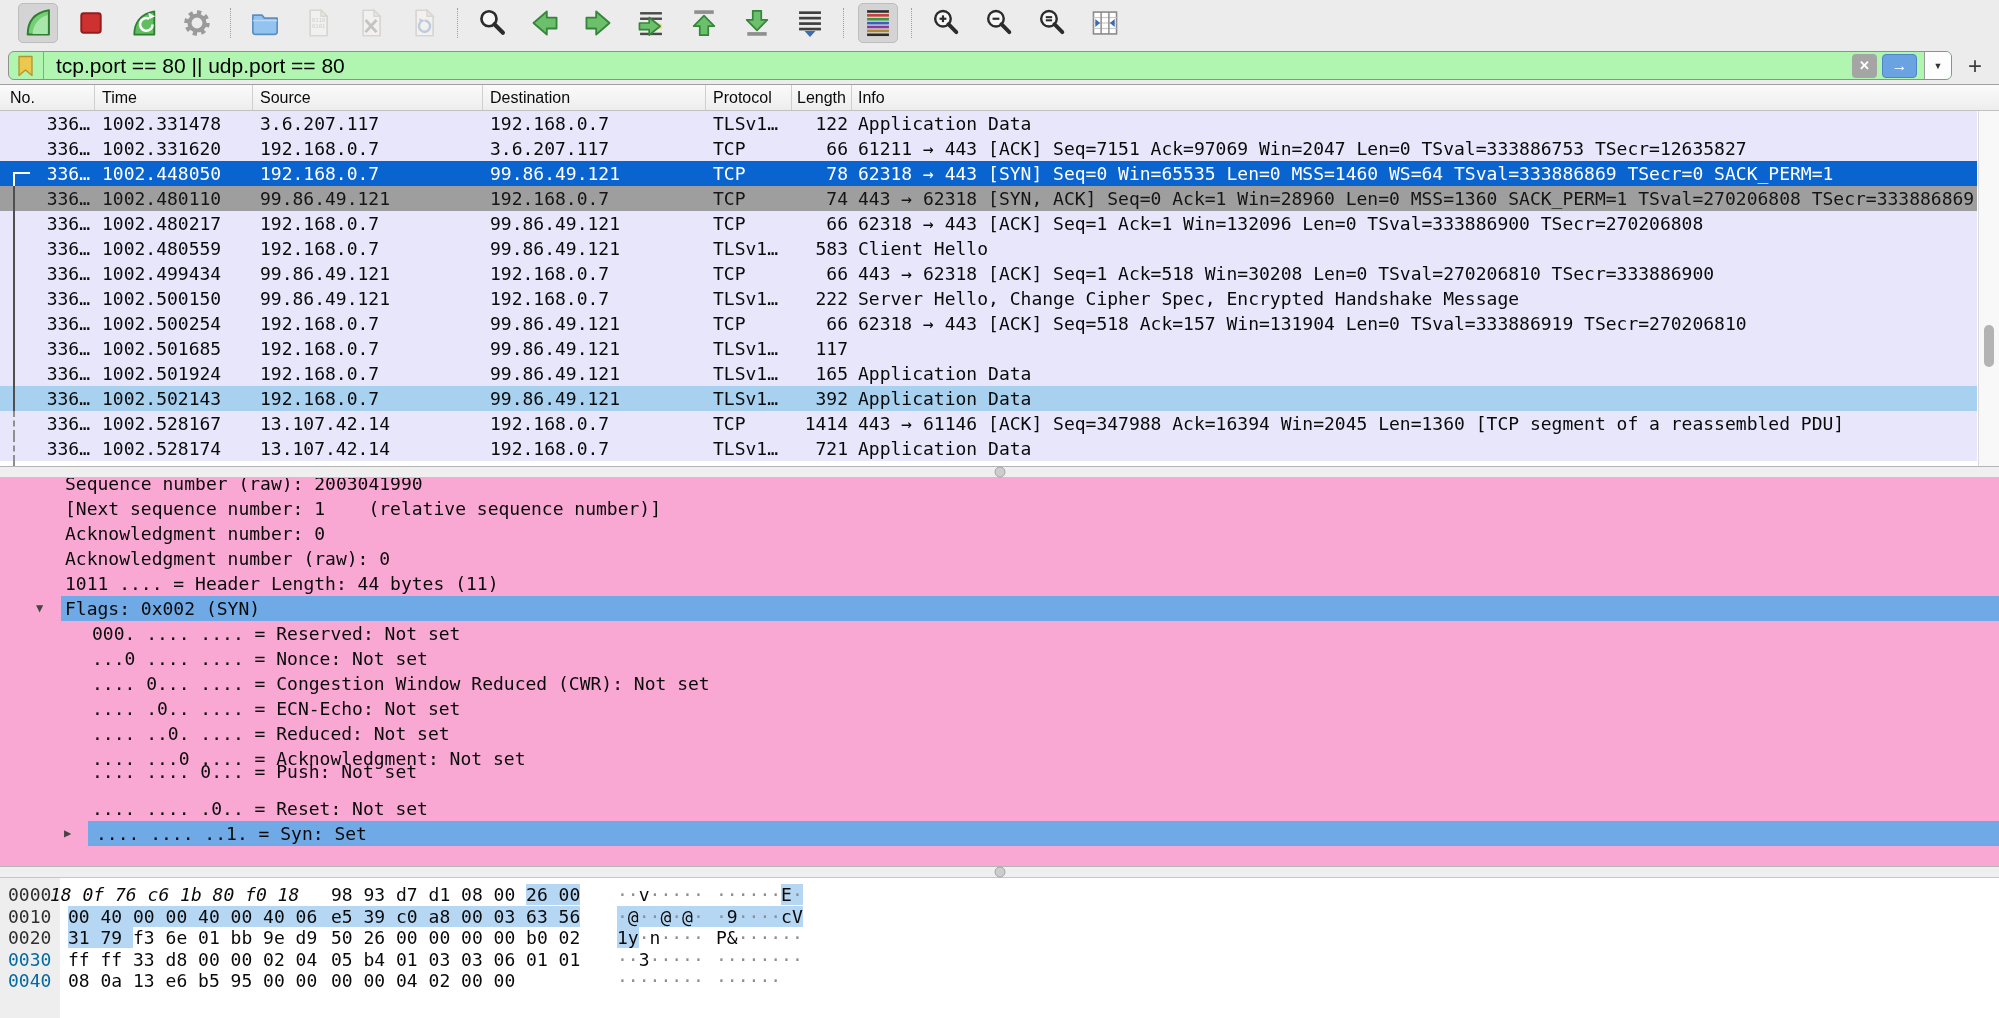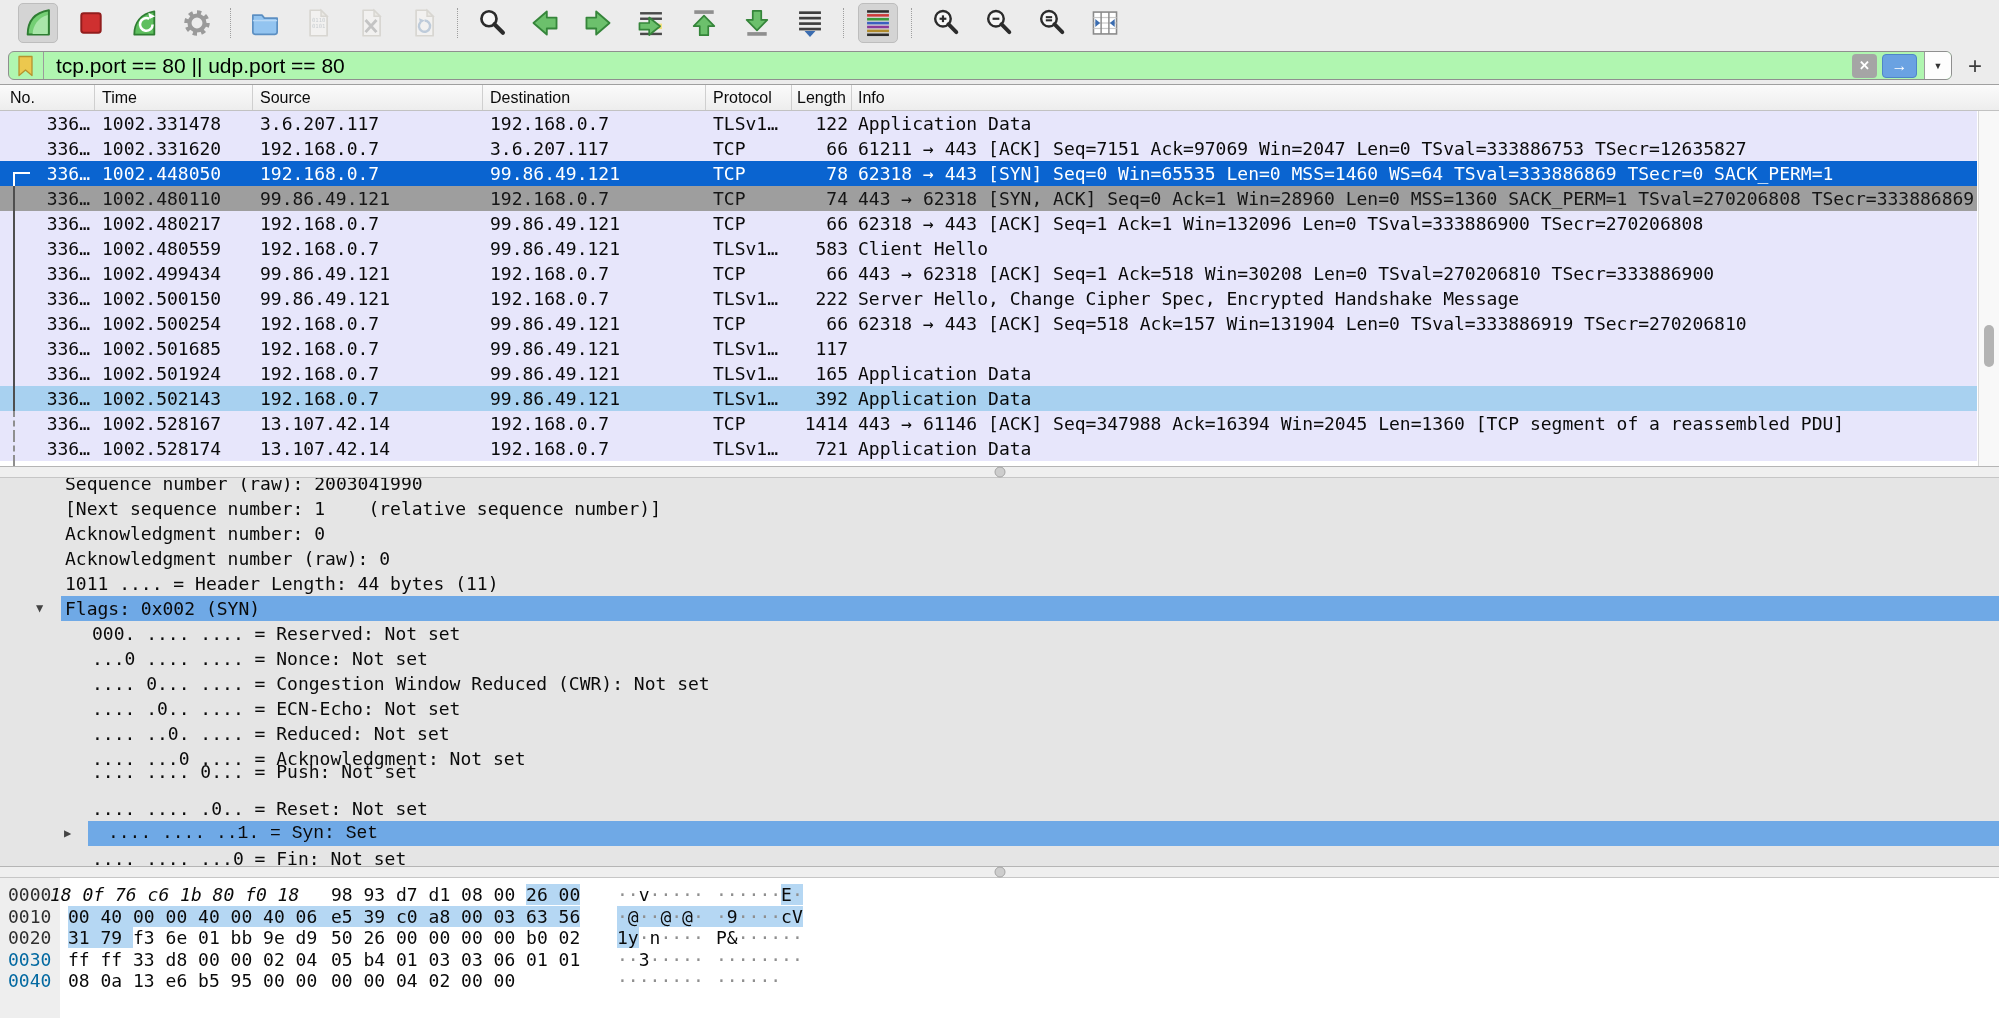--- a/index.html
+++ b/index.html
@@ -64,21 +64,21 @@
 
   
   .splitter{position:absolute;left:0;width:1999px;height:12px;background:#efefef;box-sizing:border-box;
             border-top:1px solid #b5b5b5;border-bottom:1px solid #c6c6c6;}
   #split1{top:466px;}
   #split2{top:866px;}
   .shandle{position:absolute;left:50%;top:50%;transform:translate(-50%,-50%);width:11px;height:11px;
            border-radius:50%;background:#cdcdcd;border:1px solid #a5a5a5;box-sizing:border-box;}
 
   
-  #details{position:absolute;left:0;top:478px;width:1999px;height:388px;background:#e5e5e5;overflow:hidden;
+  #details{position:absolute;left:0;top:478px;width:1999px;height:388px;background:#f9a8d4;overflow:hidden;
            font-family:"DejaVu Sans Mono",monospace;font-size:18px;color:#0a0a0a;}
   .dline{position:absolute;left:0;right:0;height:25px;}
   .dbar{position:absolute;top:0;bottom:0;right:0;background:var(--dsel);}
   .tri{position:absolute;top:0;line-height:25px;font-size:12px;color:#444;}
   .dtext{position:absolute;top:0;line-height:25px;white-space:pre;}
 
   
   #hex{position:absolute;left:0;top:878px;width:1999px;height:140px;background:#fff;overflow:hidden;
        font-family:"DejaVu Sans Mono",monospace;font-size:18px;color:#0a0a0a;}
   #hexgutter{position:absolute;left:0;top:0;bottom:0;width:60px;background:#eeeeee;}
@@ -470,24 +470,21 @@
       </div>
       <div class="dline" style="top: 281px;">
         <span class="dtext" style="left: 92px;">.... .... 0... = Push: Not set</span>
       </div>
       <div class="dline" style="top: 318px;">
         <span class="dtext" style="left: 92px;">.... .... .0.. = Reset: Not set</span>
       </div>
       <div class="dline" style="top: 343px;">
         <div class="dbar" style="left: 88px;"></div>
         <span class="tri" style="left: 64px;">▶</span>
-        <span class="dtext" style="left: 108px; font-family: Liberation Mono, monospace;">.... .... ..1. = Syn: Set</span>
-      </div>
-      <div class="dline" style="top: 368px;">
-        <span class="dtext" style="left: 92px;">.... .... ...0 = Fin: Not set</span>
+        <span class="dtext" style="left: 96px;">.... .... ..1. = Syn: Set</span>
       </div>
     </div>
 
   <div id="split2" class="splitter">
     <div class="shandle"></div>
   </div>
 
   <div id="hex">
     <div id="hexgutter"></div>
   <div class="hxrow" style="top: 6px;">

